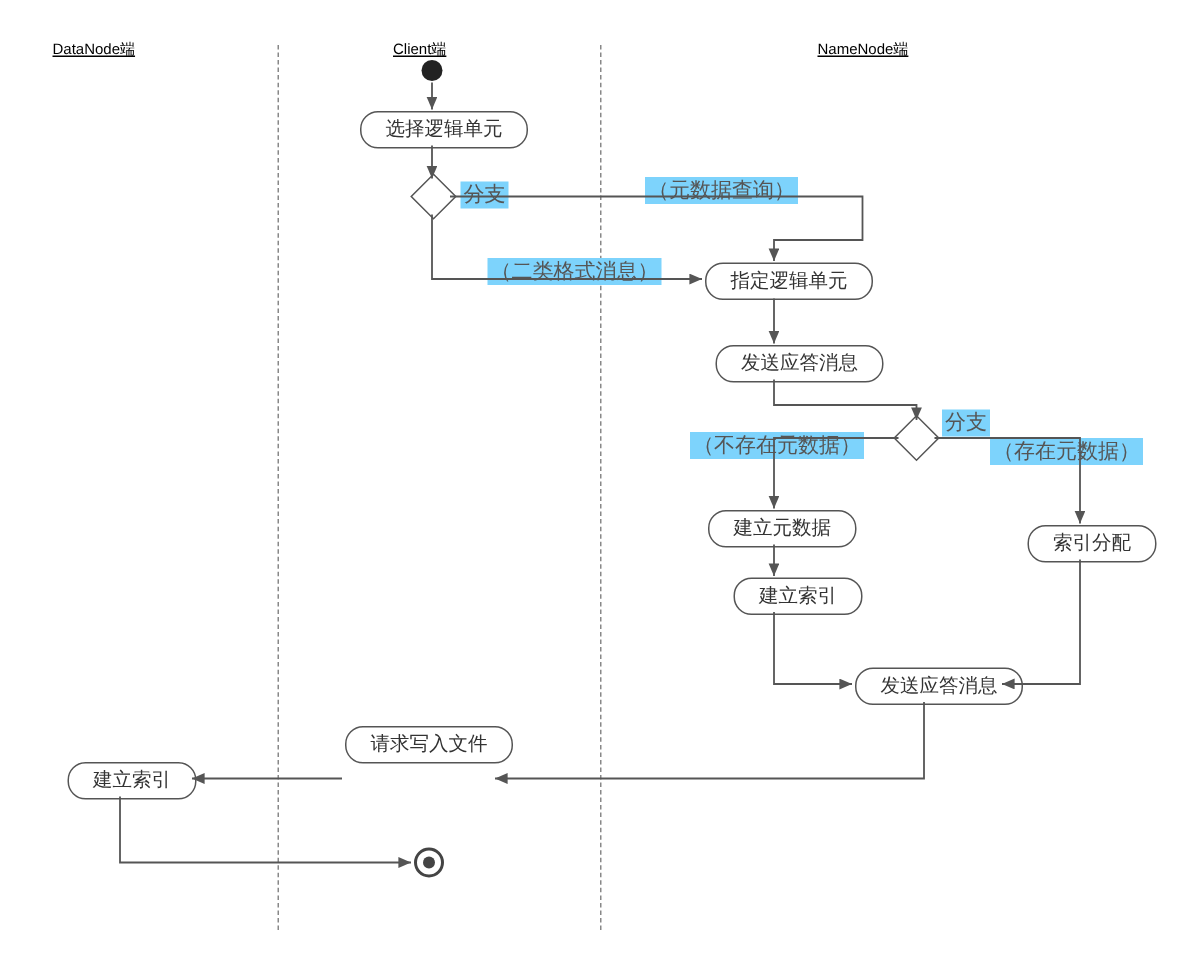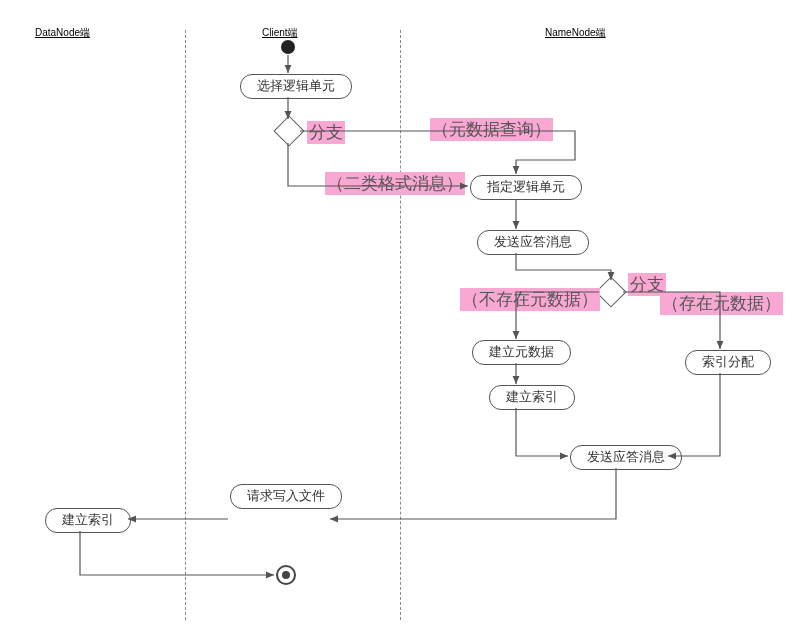--- a/index.html
+++ b/index.html
@@ -64,23 +64,23 @@
     position: absolute;
     width: 20px;
     height: 20px;
     border: 1.5px solid #555;
     background: #fff;
     transform: rotate(45deg);
   }
   .label {
     position: absolute;
     color: #555;
-    font-size: 17px;
+    font-size: 14px;
     white-space: nowrap;
-    background: #f9a8d4;
+    background: #7dd3fc;
     padding: 0 2px;
   }
   svg.arrows {
     position: absolute;
     top: 0; left: 0;
     width: 800px; height: 640px;
     pointer-events: none;
   }
 </style>
 </head>

